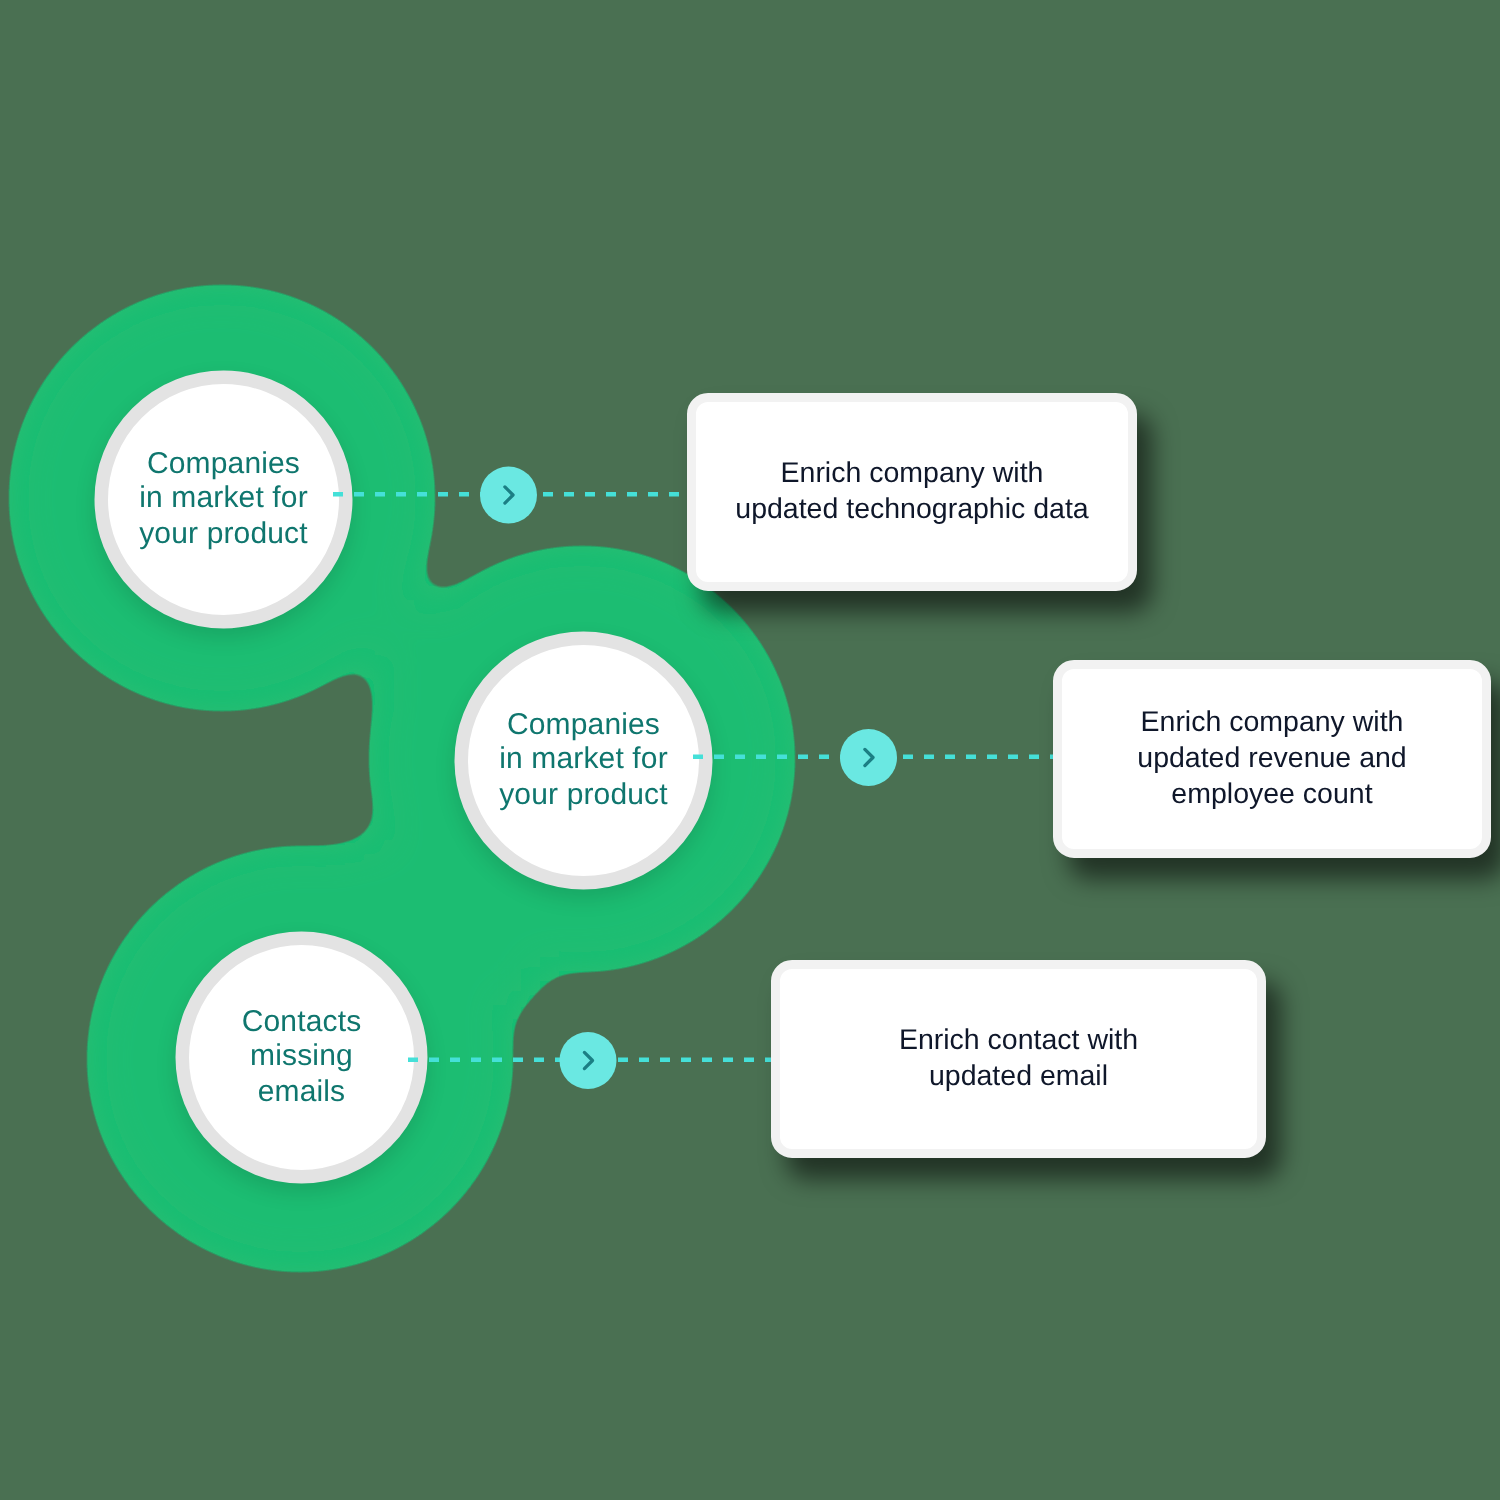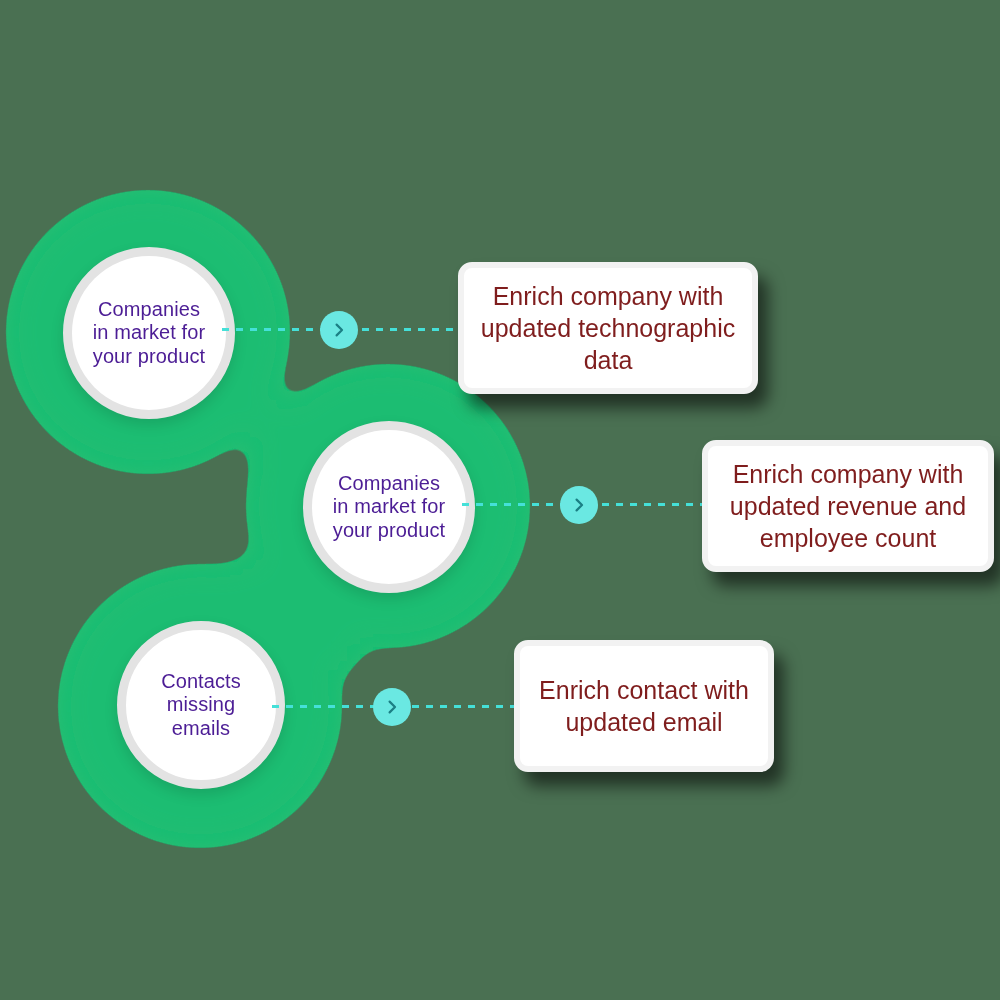--- a/index.html
+++ b/index.html
@@ -40,43 +40,43 @@
     box-sizing: border-box;
     display: flex;
     align-items: center;
     justify-content: center;
     text-align: center;
     box-shadow: 0 6px 14px rgba(0,0,0,0.12);
   }
   .disc-text {
     font-size: 20px;
     line-height: 1.16;
-    color: #4c1d95;
+    color: #0f766e;
     letter-spacing: 0.1px;
     padding: 0 8px;
     white-space: pre-line;
   }
 
   
   .card {
     position: absolute;
     background: #ffffff;
     border-radius: 14px;
     border: 6px solid #f2f2f2;
     box-sizing: border-box;
     display: flex;
     align-items: center;
     justify-content: center;
     text-align: center;
     box-shadow: 10px 14px 16px rgba(0,0,0,0.55);
   }
   .card-text {
-    font-size: 25px;
+    font-size: 19px;
     line-height: 1.28;
-    color: #7f1d1d;
+    color: #0f172a;
     white-space: pre-line;
     padding: 0 14px;
   }
 
   
   .connector {
     position: absolute;
     height: 3px;
     background-image: linear-gradient(to right, #45e0d8 0 7px, rgba(0,0,0,0) 7px 14px);
     background-size: 14px 3px;
@@ -169,18 +169,18 @@
     <div class="card-text">Enrich company with
 updated technographic data</div>
   </div>
 
   <div class="card" style="left:702px; top:440px; width:292px; height:132px;">
     <div class="card-text">Enrich company with
 updated revenue and
 employee count</div>
   </div>
 
-  <div class="card" style="left:514px; top:640px; width:260px; height:132px;">
+  <div class="card" style="left:514px; top:640px; width:330px; height:132px;">
     <div class="card-text">Enrich contact with
 updated email</div>
   </div>
 
 </div>
 
 </body></html>

